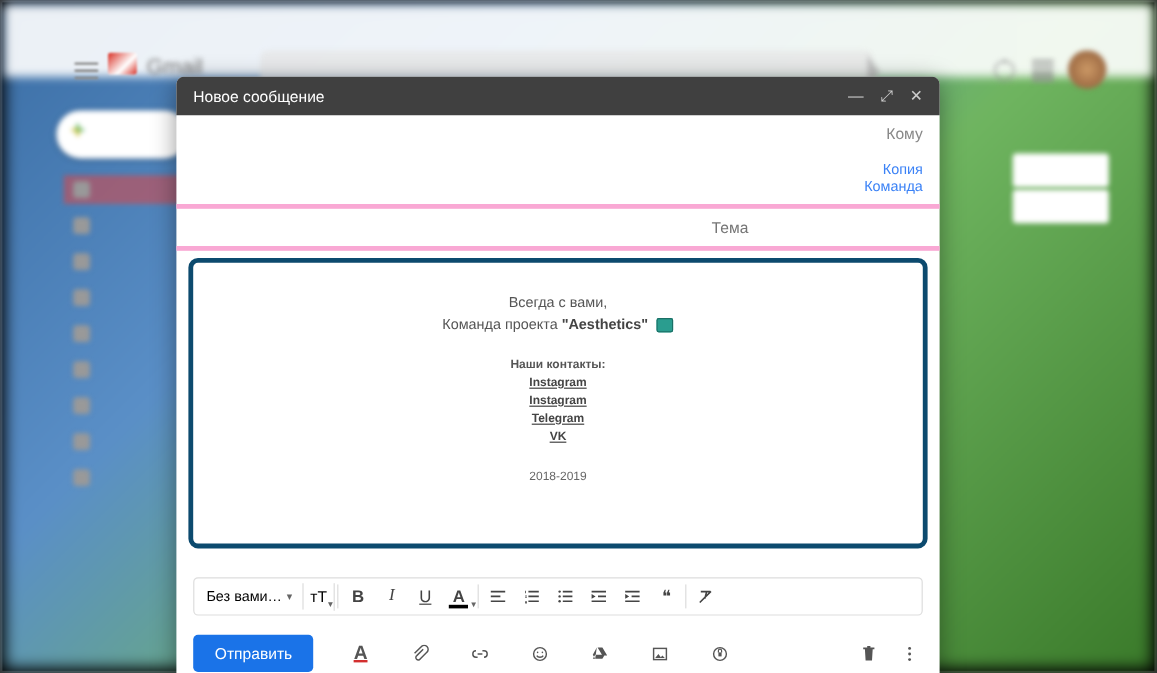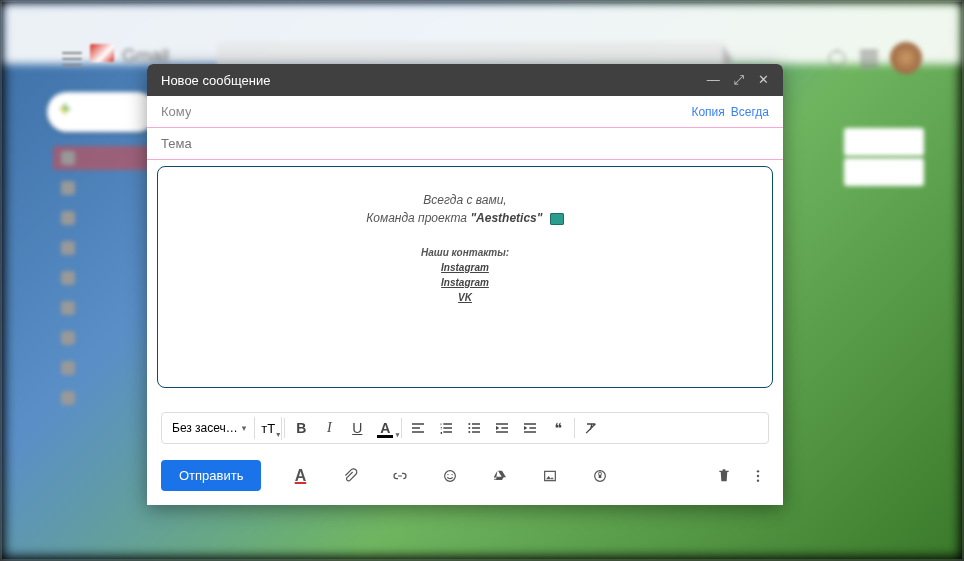--- a/index.html
+++ b/index.html
@@ -30,27 +30,27 @@
 
 .right-card { position:absolute; right:38px; width:80px; height:28px; background:#fff; border-radius:3px; filter:blur(2px);}
 .right-card.r1{ top:126px;}
 .right-card.r2{ top:156px;}
 
 
 .dialog { position:absolute; top:62px; left:145px; width:636px; background:#fff; box-shadow:0 4px 20px rgba(0,0,0,.4); border-radius:6px 6px 0 0; }
 .dlg-header { background:#404040; color:#fff; font-size:13px; padding: 8px 14px; display:flex; justify-content:space-between; align-items:center; border-radius:6px 6px 0 0;}
 .dlg-ctrls { display:flex; gap:14px; font-size:13px;}
 .dlg-ctrls span { cursor:pointer; color:#ccc;}
-.row { display:flex; padding: 8px 14px; border-bottom:1px solid #f9a8d4; font-size:13px; color:#888; align-items:center;}
+.row { display:flex; padding: 8px 14px; border-bottom:4px solid #f9a8d4; font-size:13px; color:#888; align-items:flex-end;flex-direction:column;}
 .row input { border:none; outline:none; flex:1; font-size:13px;}
 .cc { color:#3b82f6; font-size:12px; margin-left:6px; cursor:pointer;}
 
 
 .content-wrap { padding: 6px 10px 10px; }
-.red-box { border:1px solid #0c4a6e; border-radius:8px; padding: 20px 25px 50px; min-height:222px; text-align:center; color:#555; font-size:12px;font-style:italic;}
+.red-box { border:4px solid #0c4a6e; border-radius:8px; padding: 20px 25px 50px; min-height:222px; text-align:center; color:#555; font-size:12px;}
 .sig-line1 { margin-top:6px;}
 .sig-line2 { margin-top:4px;}
 .sig-line2 b { color:#444;}
 .sig-badge { display:inline-block; width:14px; height:12px; background:#2a9d8f; border-radius:2px; vertical-align:middle; margin-left:4px; box-shadow:0 0 0 1px #1b6f65 inset;}
 .sig-heading { font-size:10px; font-weight:bold; margin-top:22px; color:#555;}
 .sig-link { display:block; font-size:10px; margin-top:4px;}
 .sig-link a { color:#444; font-weight:bold; text-decoration:underline;}
 .sig-year { font-size:10px; margin-top:22px; color:#666;}
 
 
@@ -138,43 +138,45 @@
         <span>—</span>
         <span>⤢</span>
         <span>✕</span>
       </div>
     </div>
 
     <div class="row">
       <span>Кому</span>
       <input style="">
       <span class="cc">Копия</span>
-      <span class="cc">Всегда</span>
+      <span class="cc">Команда</span>
     </div>
     <div class="row">
       <input placeholder="Тема" style="">
     </div>
 
     <div class="content-wrap">
       <div class="red-box">
         <div class="sig-line1">Всегда с вами,</div>
         <div class="sig-line2">
           <span>Команда проекта </span><b>"Aesthetics"</b>
           <span class="sig-badge"></span>
         </div>
         <div class="sig-heading">Наши контакты:</div>
         <div class="sig-link"><a href="#">Instagram</a></div>
         <div class="sig-link"><a href="#">Instagram</a></div>
+        <div class="sig-link"><a href="#">Telegram</a></div>
         <div class="sig-link"><a href="#">VK</a></div>
+        <div class="sig-year">2018-2019</div>
       </div>
     </div>
 
     <div class="toolbar">
       <div class="tb-row">
-        <div class="font-sel">Без засеч…</div>
+        <div class="font-sel">Без вами…</div>
         <div class="size-sel">тТ</div>
         <div class="tb-sep"></div>
         <div class="tb-btn bold">В</div>
         <div class="tb-btn ital">I</div>
         <div class="tb-btn und">U</div>
         <div class="tb-btn color-A">
             <span>A</span>
             <span class="dd">▾</span>
           </div>
         <div class="tb-sep"></div>

